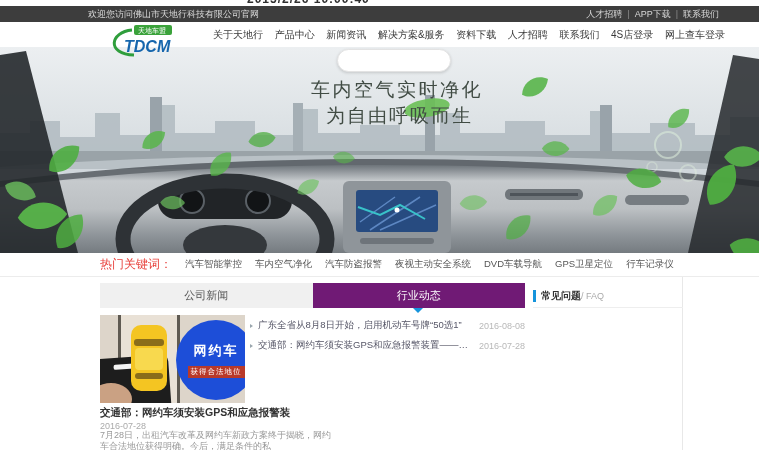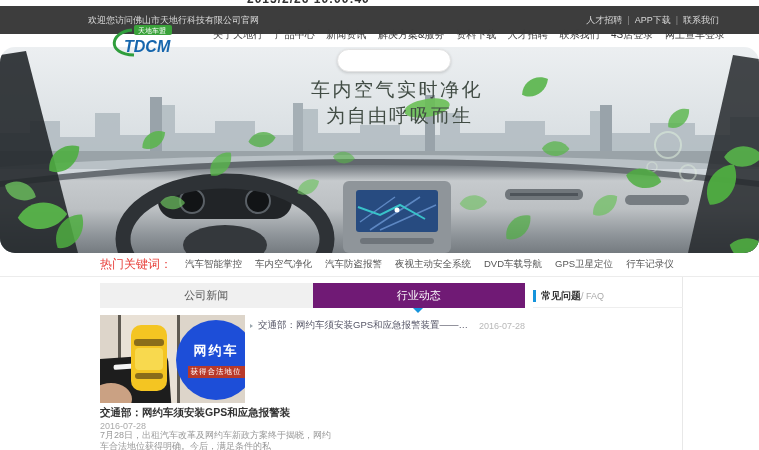--- a/index.html
+++ b/index.html
@@ -6,35 +6,35 @@
   html,body { width:759px; height:450px; }
   body {
     position:relative; overflow:hidden; background:#fff;
     font-family:"Liberation Sans","DejaVu Sans",sans-serif;
     -webkit-font-smoothing:antialiased;
   }
   
   .top-strip { position:absolute; top:0; left:0; width:759px; height:6px; background:#fff; overflow:hidden; z-index:9; }
   .timestamp { position:absolute; left:247px; top:-8px; font-size:12px; font-weight:bold; color:#2f2f2f; letter-spacing:1px; white-space:nowrap; }
   
-  .topbar { position:absolute; top:6px; left:0; width:759px; height:28px; background:#3d3d3d;
+  .topbar { position:absolute; top:6px; left:0; width:759px; height:16px; background:#3d3d3d;
             display:flex; align-items:center; justify-content:space-between; padding:0 40px 0 88px; z-index:8; }
   .topbar-welcome { font-size:9px; color:#d8d8d8; }
   .topbar-links { display:flex; align-items:center; gap:5px; font-size:9px; color:#d8d8d8; }
   .topbar-links .sep { color:#8a8a8a; }
   .topbar-links .tlink { cursor:pointer; }
   
   .navbar { position:absolute; top:22px; left:0; width:759px; height:25px; background:#fff; z-index:7; }
   .nav-items { position:absolute; top:22px; left:213px; width:512px; height:25px;
                display:flex; justify-content:space-between; align-items:center;
                font-size:10px; color:#3a3a3a; z-index:8; }
   .nav-item { cursor:pointer; white-space:nowrap; }
   .logo { position:absolute; top:24px; left:98px; width:92px; height:38px; z-index:9; }
   
-  .hero { position:absolute; top:47px; left:0; width:759px; height:206px; overflow:hidden; z-index:1;border-radius:15px; }
+  .hero { position:absolute; top:47px; left:0; width:759px; height:206px; overflow:hidden; z-index:1; }
   .hero svg.bg { position:absolute; top:0; left:0; }
   .dropdown-pill { position:absolute; left:337px; top:2px; width:114px; height:23px; background:#fff;
                    border:1px solid #e3e3e3; border-radius:12px; box-shadow:0 1px 3px rgba(0,0,0,.15); z-index:3; }
   .slogan1 { position:absolute; left:311px; top:30px; font-size:19px; color:#414c44; letter-spacing:2.5px; z-index:4; white-space:nowrap; }
   .slogan2 { position:absolute; left:326px; top:56px; font-size:19px; color:#414c44; letter-spacing:2px; z-index:4; white-space:nowrap; }
   .slogan-leaf { position:absolute; left:404px; top:52px; width:46px; height:18px; background:#6abf55;
                  border-radius:50% 50% 50% 50%; transform:rotate(-10deg); opacity:.9; z-index:3; }
   
   .keywordbar { position:absolute; top:253px; left:0; width:759px; height:24px; background:#fff;
                 border-bottom:1px solid #ececec; display:flex; align-items:center; z-index:5; }
@@ -239,20 +239,25 @@
   <div class="thumb-hand"></div>
   <div class="thumb-circle">
     <div class="badge-title">网约车</div>
     <span class="badge-sub">获得合法地位</span>
   </div>
 </div>
 
 <div class="news-list">
   <div class="news-row">
     <span class="bullet"></span>
+    <span class="news-title">广东全省从8月8日开始，启用机动车号牌“50选1”</span>
+    <span class="news-date">2016-08-08</span>
+  </div>
+  <div class="news-row">
+    <span class="bullet"></span>
     <span class="news-title">交通部：网约车须安装GPS和应急报警装置——网约车将合法</span>
     <span class="news-date">2016-07-28</span>
   </div>
 </div>
 
 <div class="feature-title">交通部：网约车须安装GPS和应急报警装</div>
 <div class="feature-date">2016-07-28</div>
 <div class="feature-excerpt">7月28日，出租汽车改革及网约车新政方案终于揭晓，网约车合法地位获得明确。今后，满足条件的私</div>
 
 <div class="faq-header">

